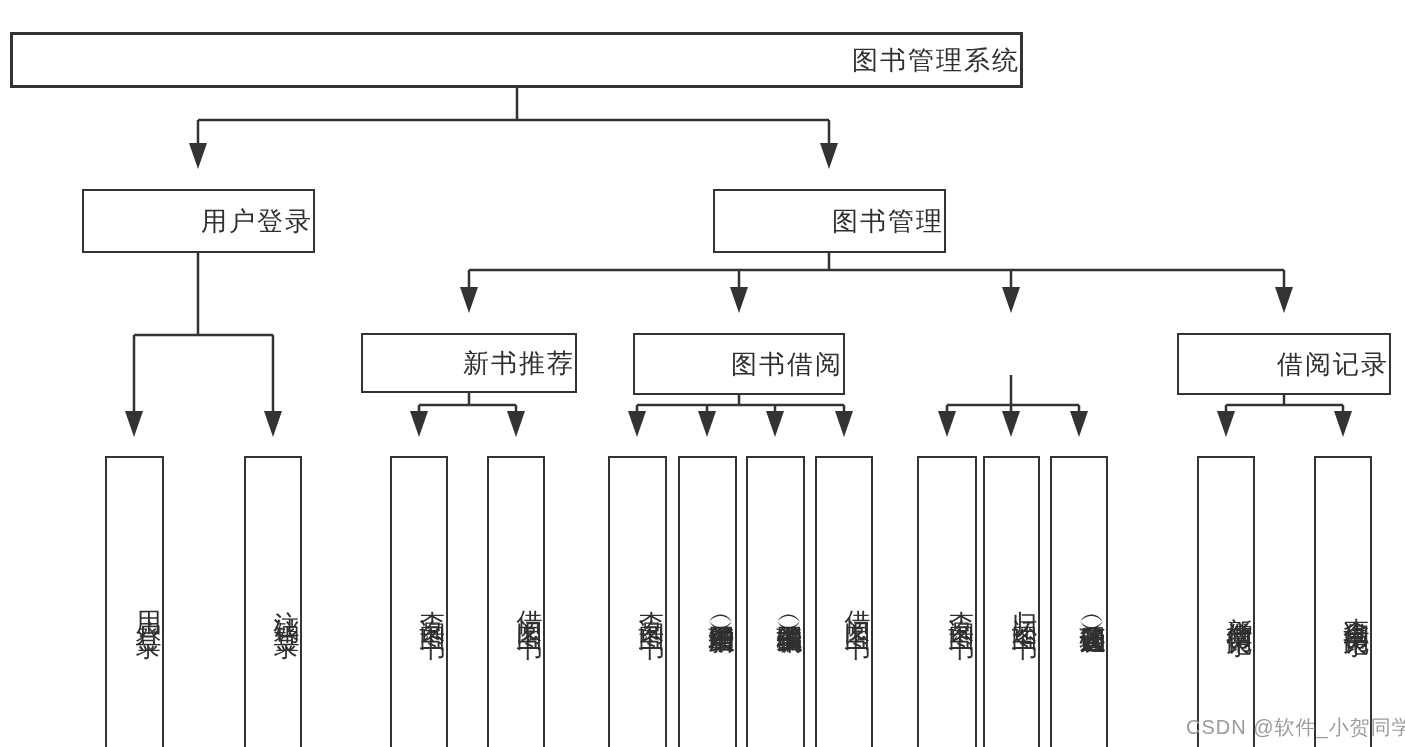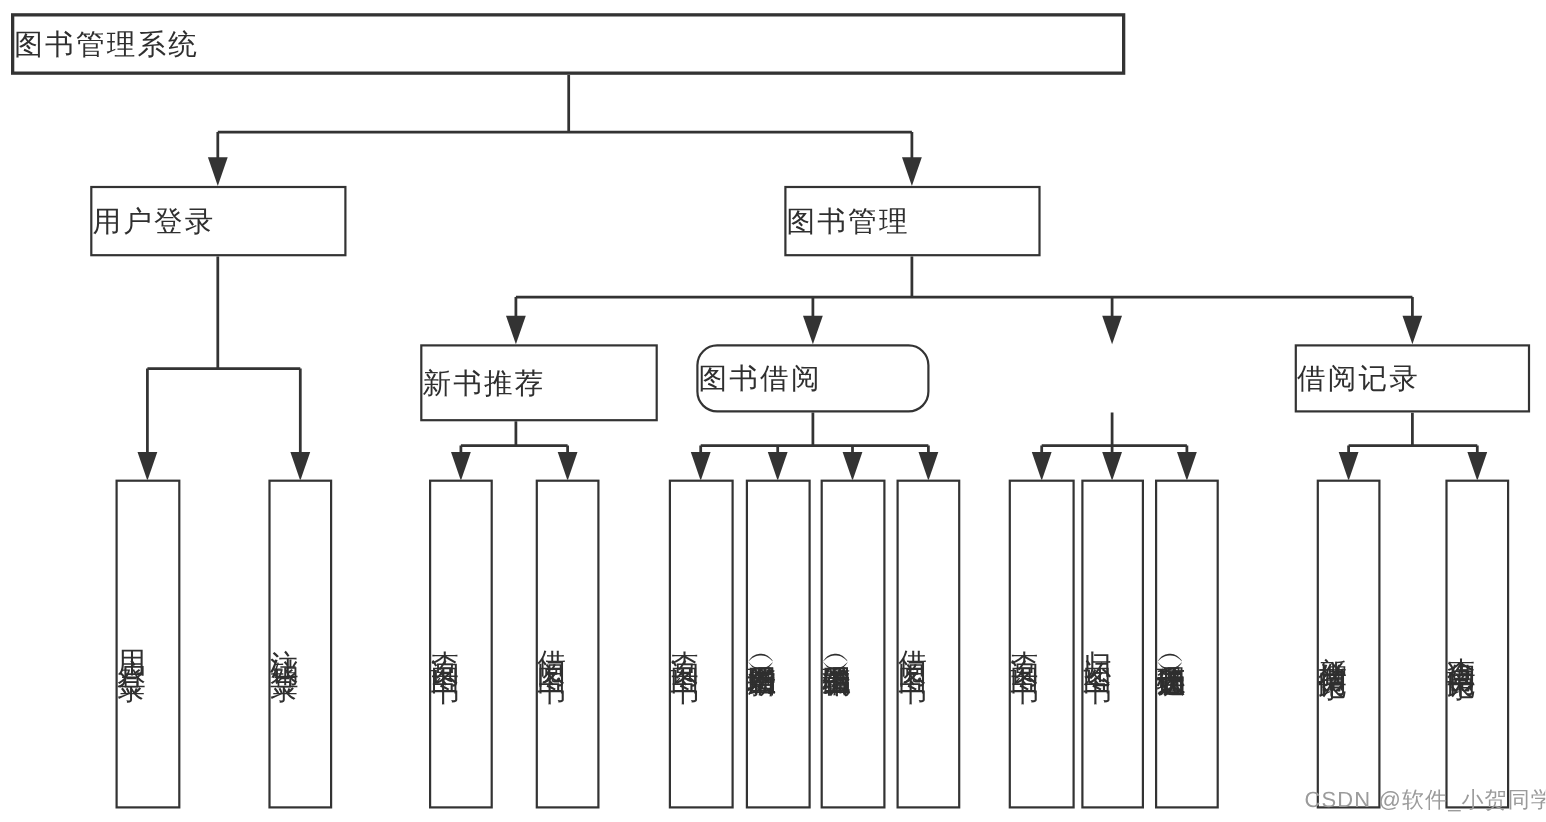--- a/index.html
+++ b/index.html
@@ -3,21 +3,21 @@
 <meta charset="utf-8">
 <style>
   html,body{margin:0;padding:0;background:#fff;}
   .canvas{
     position:relative;width:1405px;height:747px;background:#ffffff;
     font-family:"Liberation Sans","DejaVu Sans",sans-serif;color:#2f2f2f;overflow:hidden;
   }
   .connectors{position:absolute;left:0;top:0;z-index:1;}
   .node{
     position:absolute;background:#ffffff;border:2.5px solid #333333;
-    box-sizing:border-box;display:flex;align-items:center;justify-content:flex-start;z-index:2;
+    box-sizing:border-box;display:flex;align-items:center;justify-content:flex-end;z-index:2;margin-top:20px;
   }
   .node.root{border-width:3px;}
   .node span{font-size:26px;letter-spacing:2px;white-space:nowrap;color:#2f2f2f;}
   .leaf span{
     writing-mode:vertical-lr;text-orientation:mixed;
     letter-spacing:0;white-space:nowrap;line-height:1;
   }
   .ls4 span{letter-spacing:8px;}
   .ls6 span{letter-spacing:3px;}
   .watermark{
@@ -67,24 +67,24 @@
     <span>图书管理系统</span>
   </div>
 
   <div class="node" style="left:82px;top:169px;width:233px;height:64px;">
     <span>用户登录</span>
   </div>
   <div class="node" style="left:713px;top:169px;width:233px;height:64px;">
     <span>图书管理</span>
   </div>
 
-  <div class="node" style="left:382px;top:313px;width:216px;height:70px;">
+  <div class="node" style="left:361px;top:313px;width:216px;height:60px;">
     <span>新书推荐</span>
   </div>
-  <div class="node" style="left:633px;top:313px;width:212px;height:62px;border-radius:19px;">
+  <div class="node" style="left:633px;top:313px;width:212px;height:62px;">
     <span>图书借阅</span>
   </div>
   <div class="node" style="left:1177px;top:313px;width:214px;height:62px;">
     <span>借阅记录</span>
   </div>
 
   <div class="node leaf ls4" style="left:105px;top:436px;width:59px;height:299px;">
     <span>用户登录</span>
   </div>
   <div class="node leaf ls4" style="left:244px;top:436px;width:58px;height:299px;">

